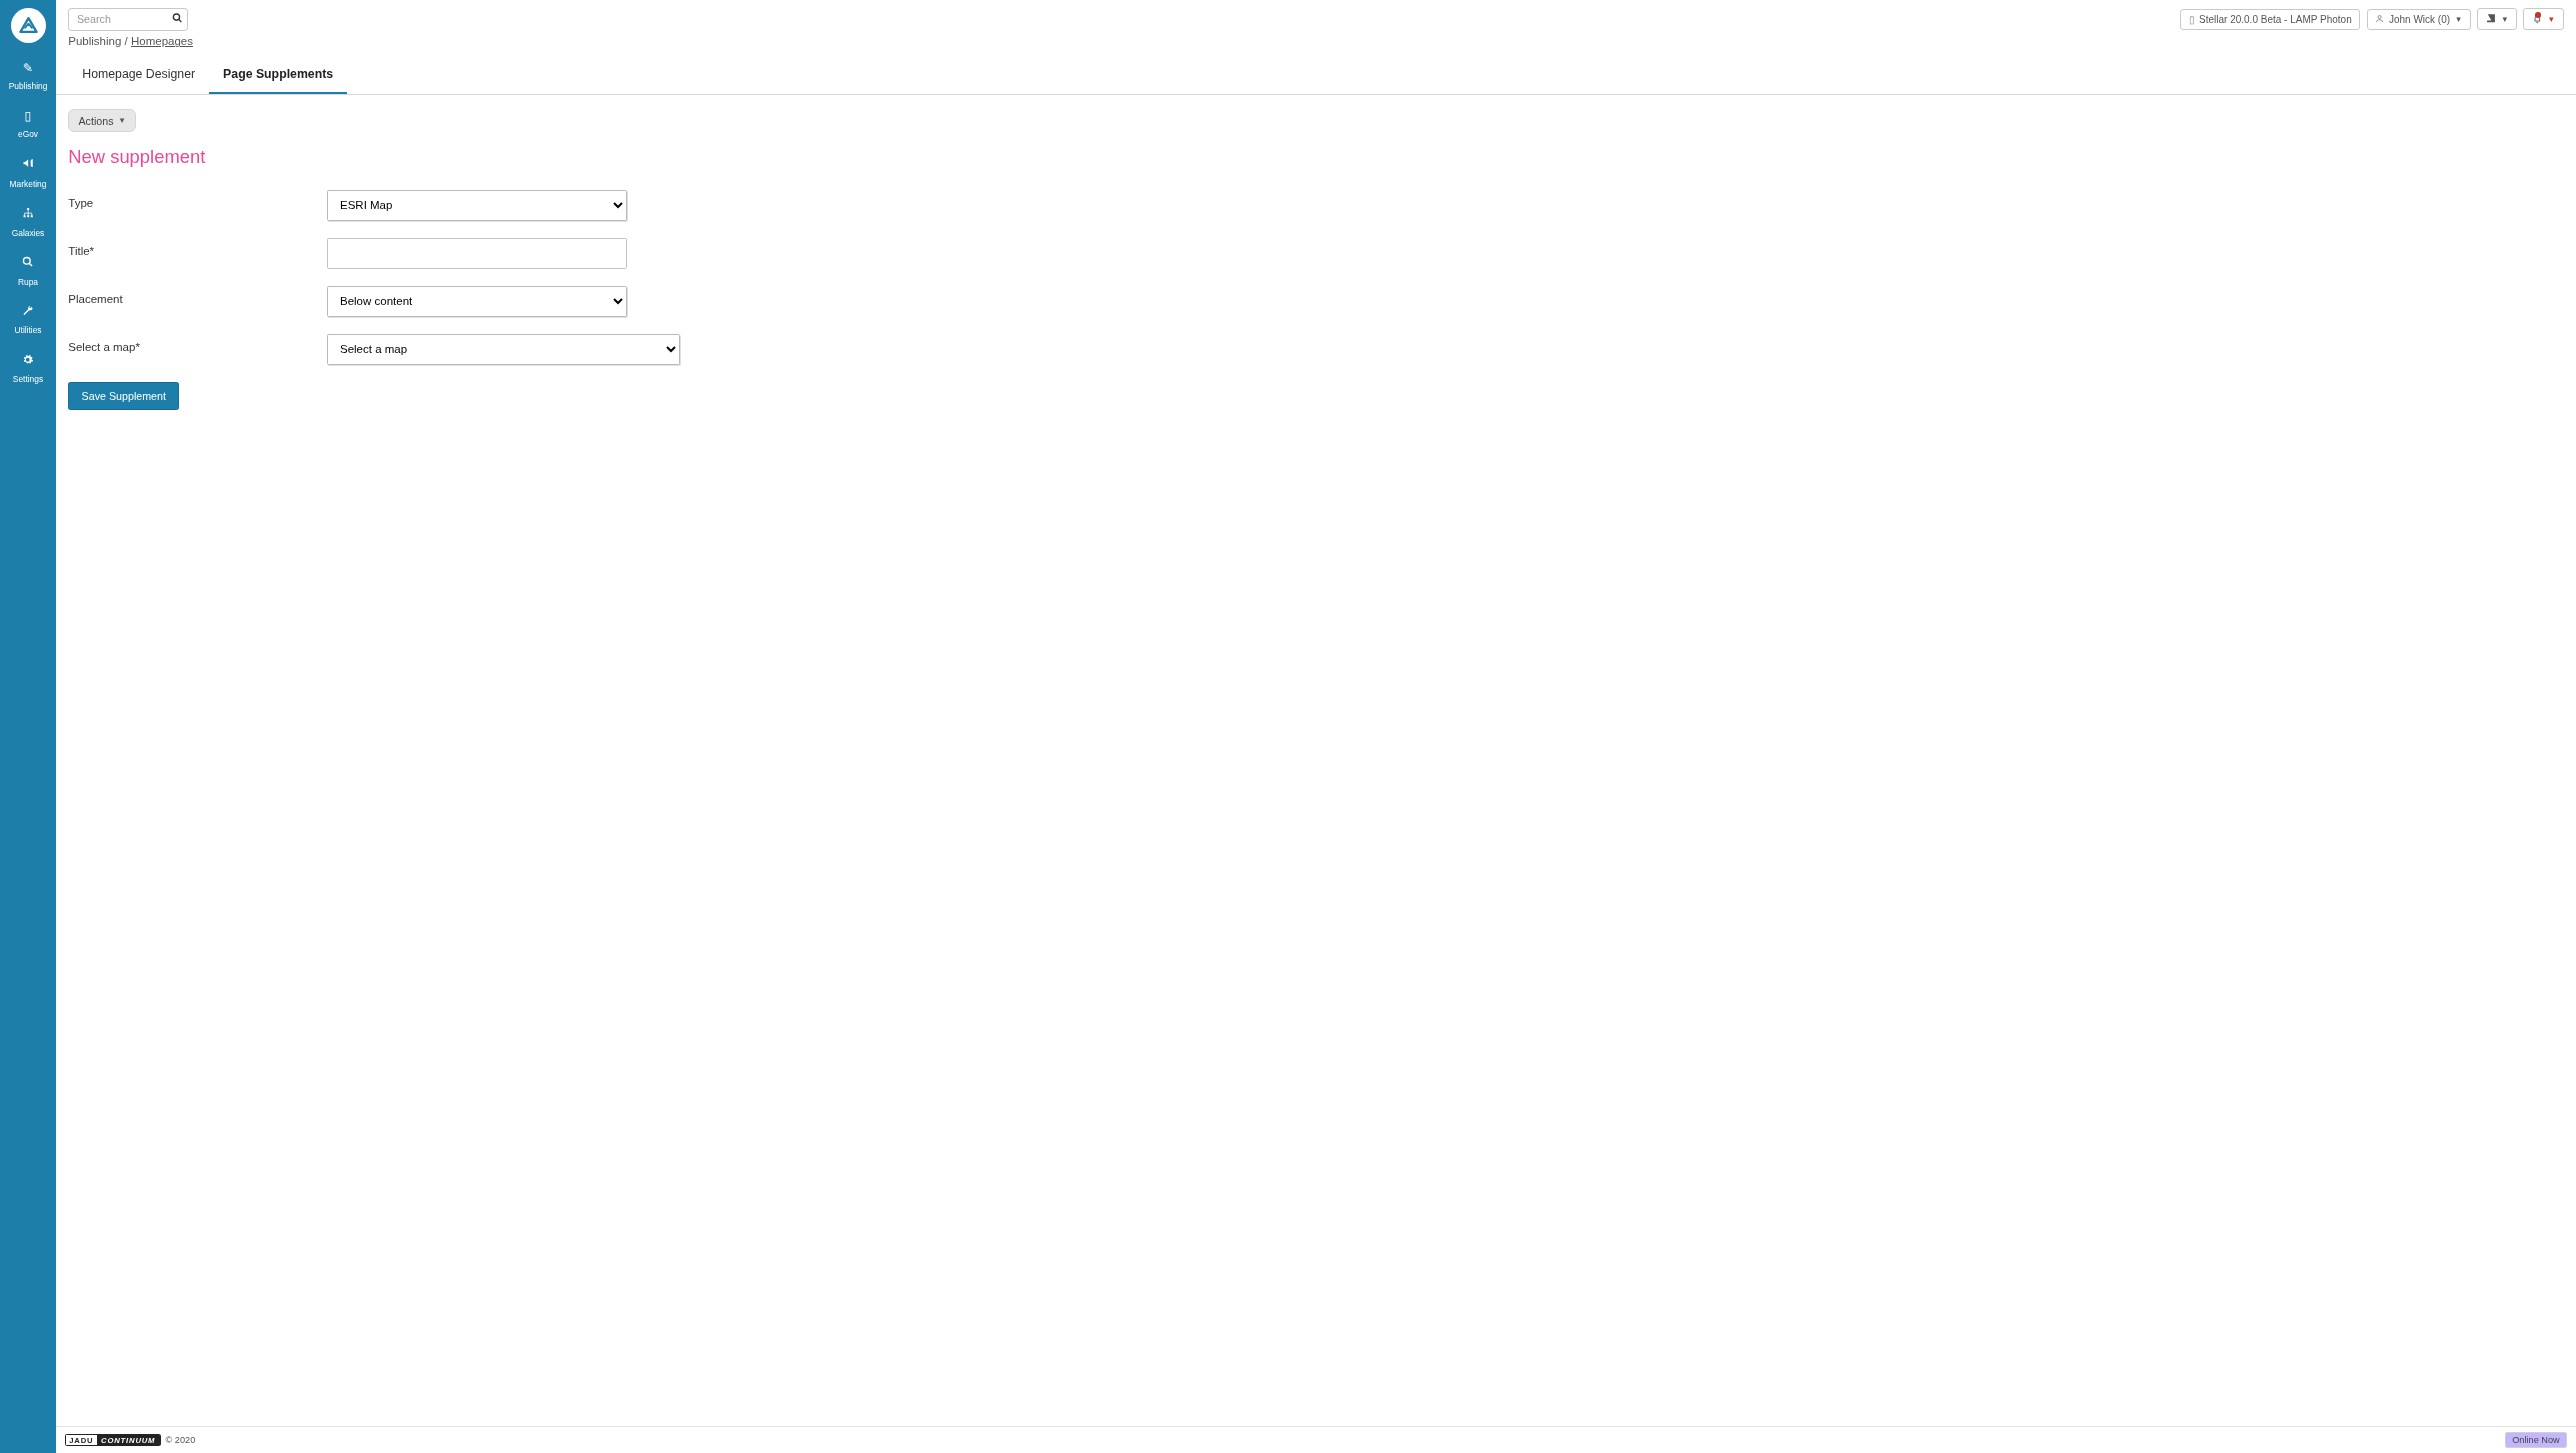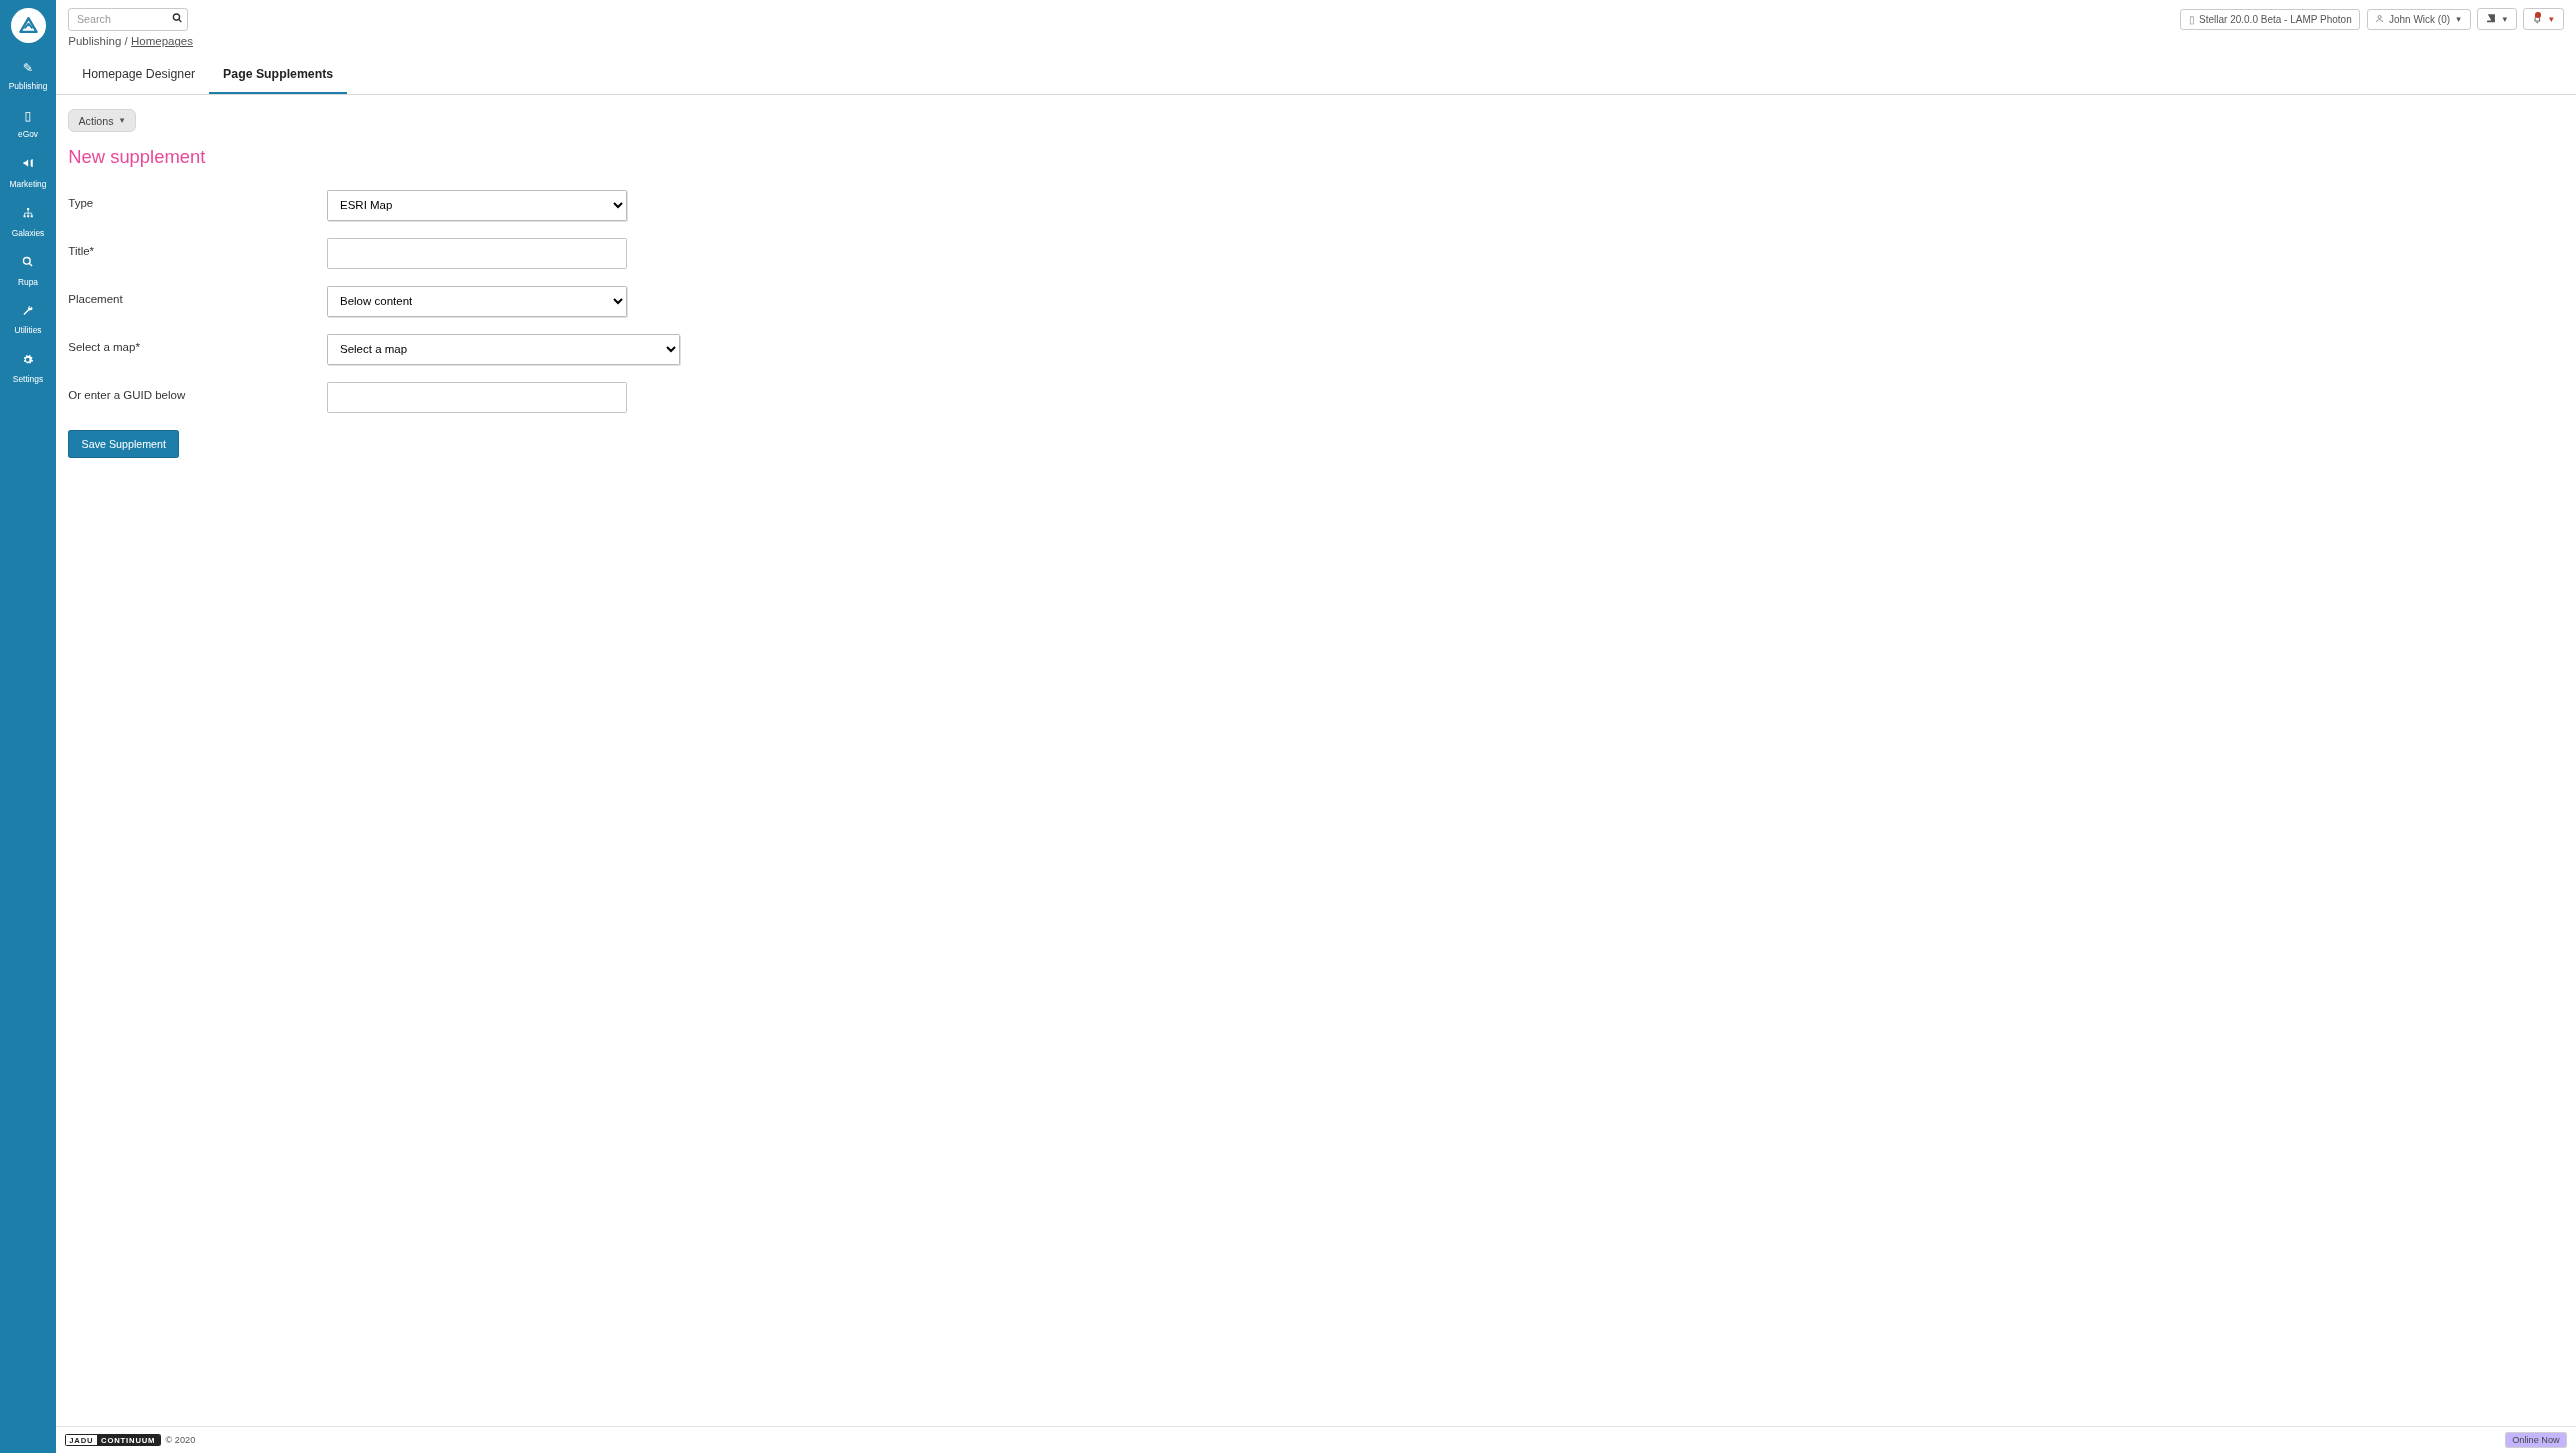--- a/index.html
+++ b/index.html
@@ -50,21 +50,21 @@
   .sel.wide { width: 353px; }
   .txt { box-shadow: none; border: 0.8px solid #c3c3c3; }
 
   .save-btn { background: #1e7eaa; color: #fff; border: 0.8px solid #186c93; padding: 7px 12.3px; font-size: 10.7px; border-radius: 2.3px; cursor: pointer; }
 
   
   .footer { position: absolute; bottom: 0; left: 0; right: 0; border-top: 0.8px solid #e3e3e3; background: #fff; padding: 4.6px 9.2px; display: flex; align-items: center; justify-content: space-between; font-size: 9.2px; color: #555; }
   .footer-brand { display: inline-flex; align-items: center; gap: 0; }
   .brand-box { display: inline-flex; border: 0.8px solid #222; border-radius: 1.5px; overflow: hidden; font-size: 7.7px; letter-spacing: 0.8px; font-weight: 600; }
   .brand-box span:first-child { background: #fff; color: #222; padding: 0.8px 3.1px; }
-  .brand-box span:last-child { background: #222; color: #fff; padding: 0.8px 4.6px; }
+  .brand-box span:last-child { background: #222; color: #fff; padding: 0.8px 4.6px; font-style: italic; }
   .copyright { margin-left: 4.6px; }
   .online-now { border: 0.8px solid #d0d0d0; border-radius: 2.3px; padding: 2.3px 6.1px; font-size: 9.2px; color: #444; background: #c4b5fd; cursor: pointer; }
 
   .caret-down { font-size: 7.7px; color: #555; }
 </style>
 </head>
 <body>
 
 <nav class="sidebar">
   <div class="logo-circle">
@@ -221,26 +221,20 @@
 
     <div class="form-row">
       <div class="form-label">Select a map*</div>
       <div class="form-field">
         <select class="sel wide">
           <option>Select a map</option>
         </select>
       </div>
     </div>
 
-    <div class="form-row">
-      <div class="form-label">Or enter a GUID below</div>
-      <div class="form-field">
-        <input class="txt" type="text" value="" style="">
-      </div>
-    </div>
 
     <button class="save-btn">Save Supplement</button>
   </div>
 
   <div class="footer">
     <div class="footer-brand">
       <span class="brand-box">
         <span>JADU</span>
         <span>CONTINUUM</span>
       </span>

